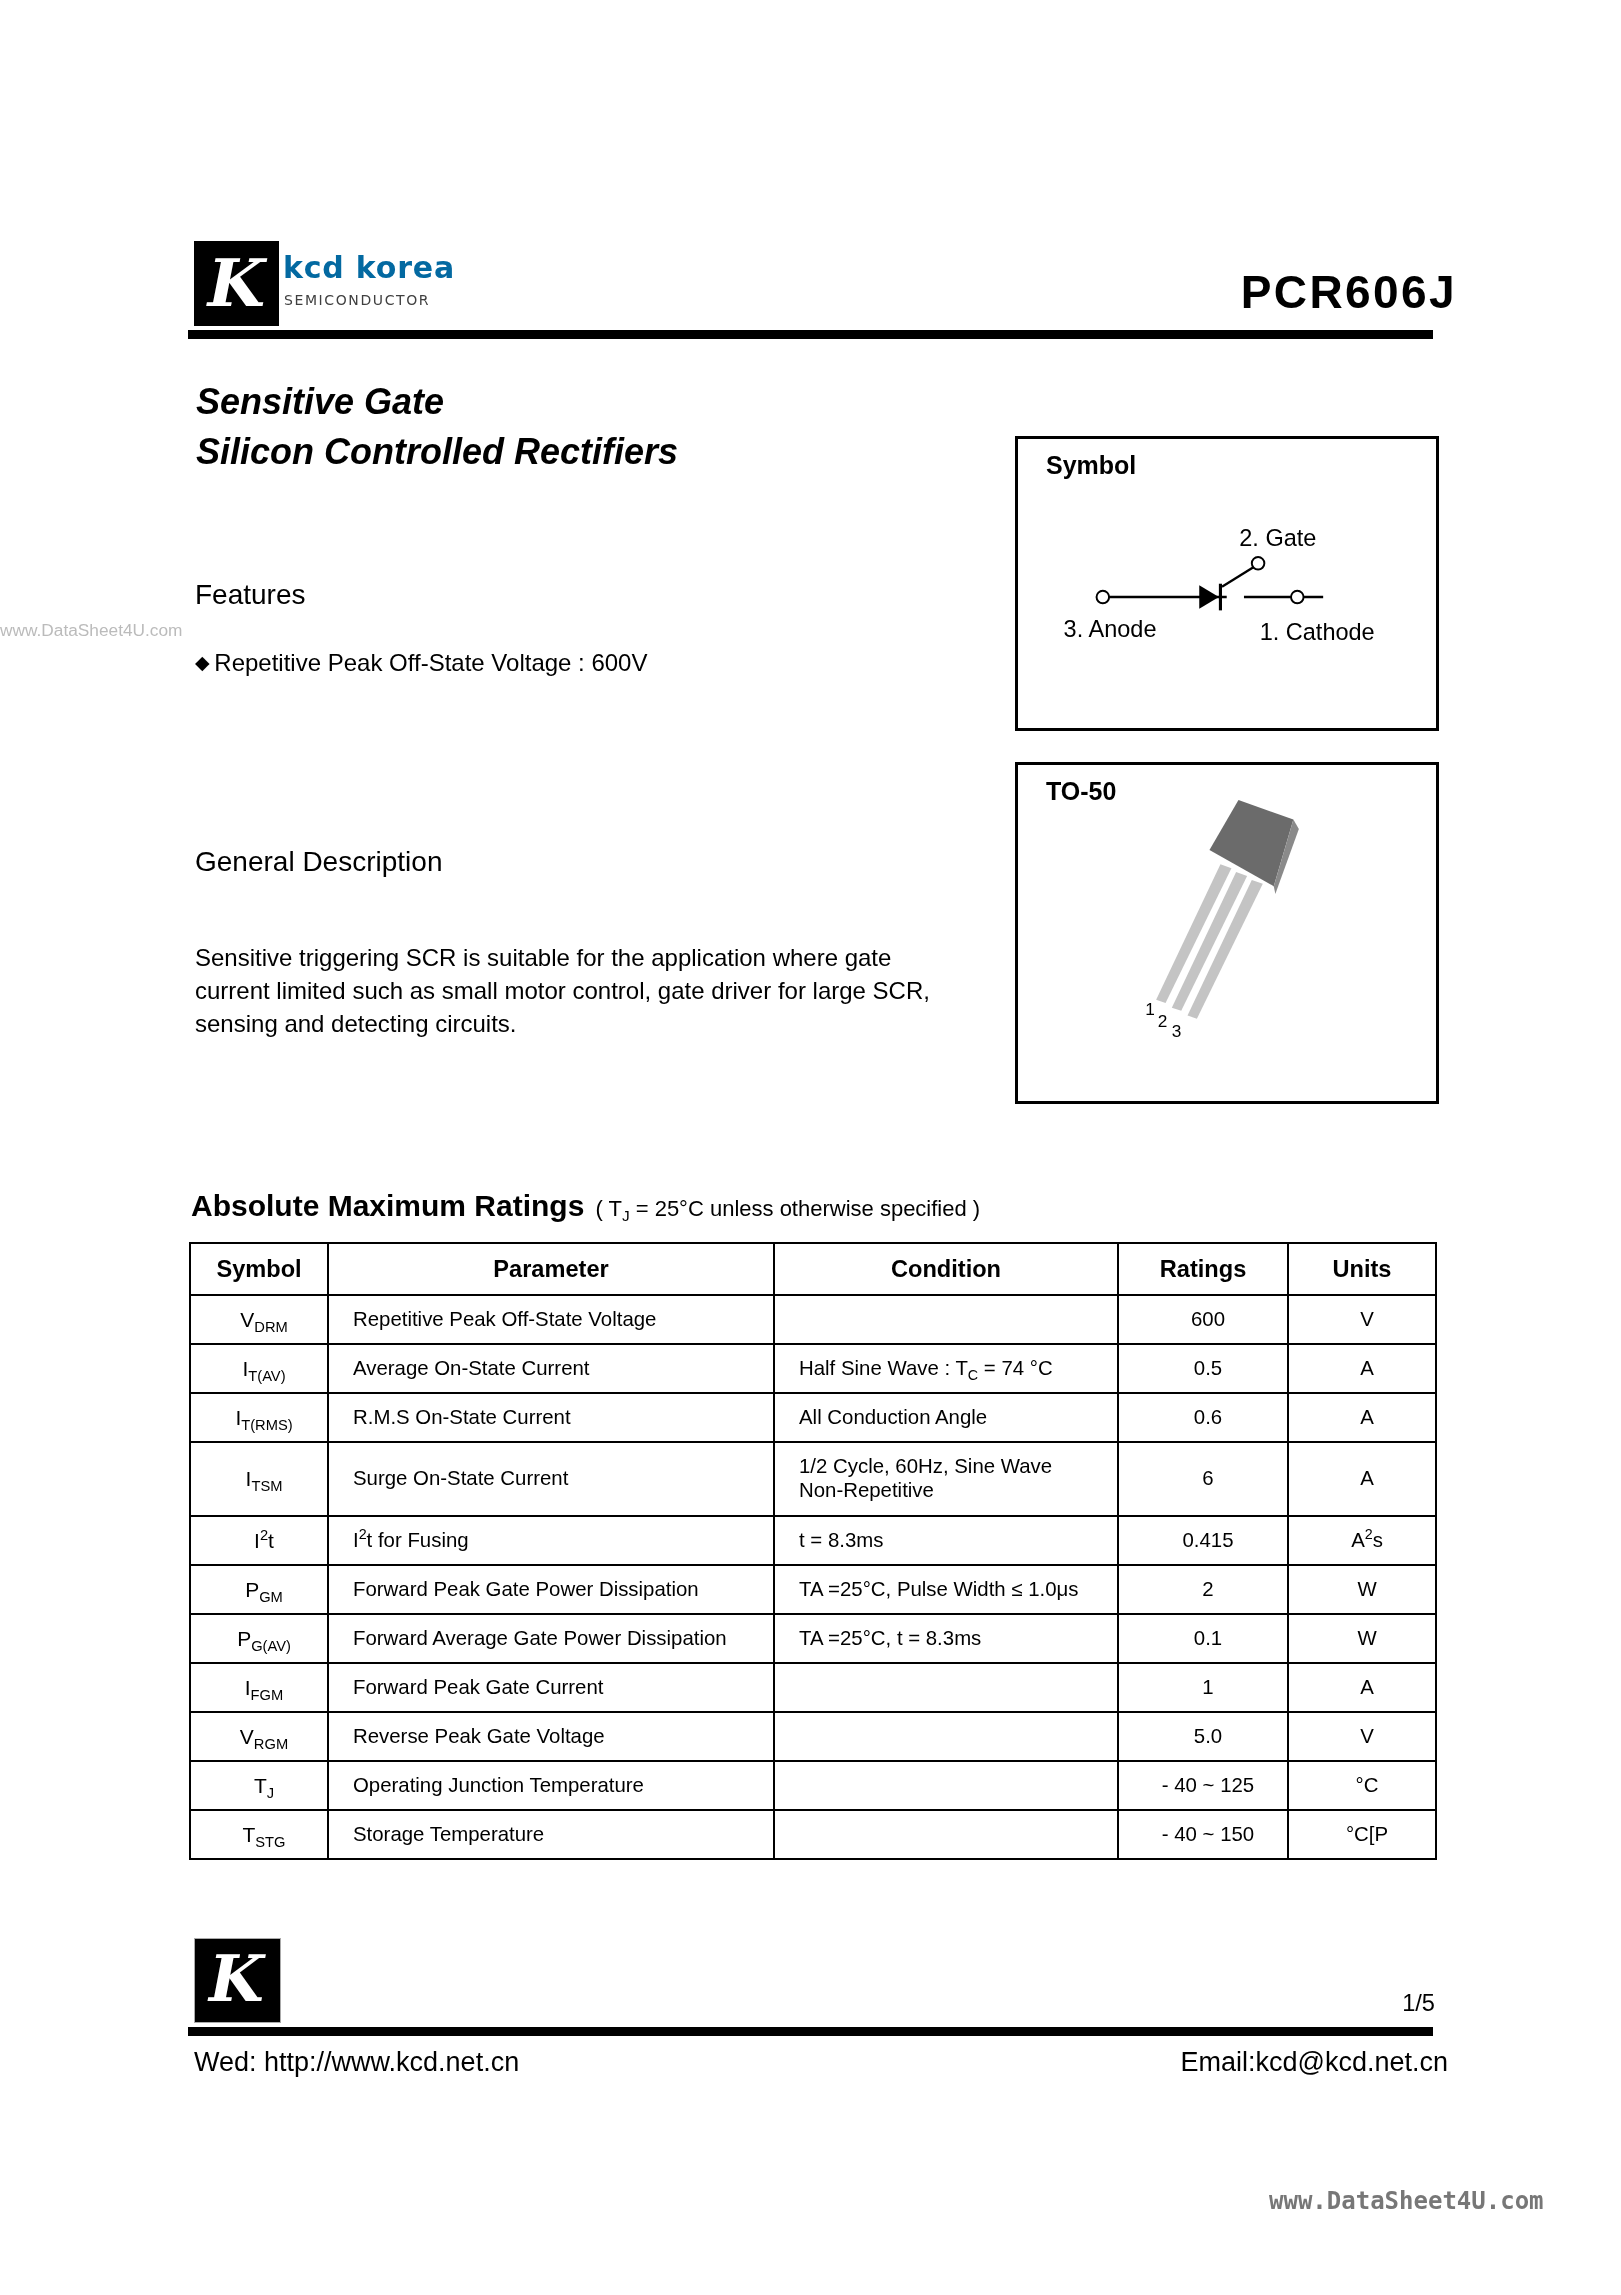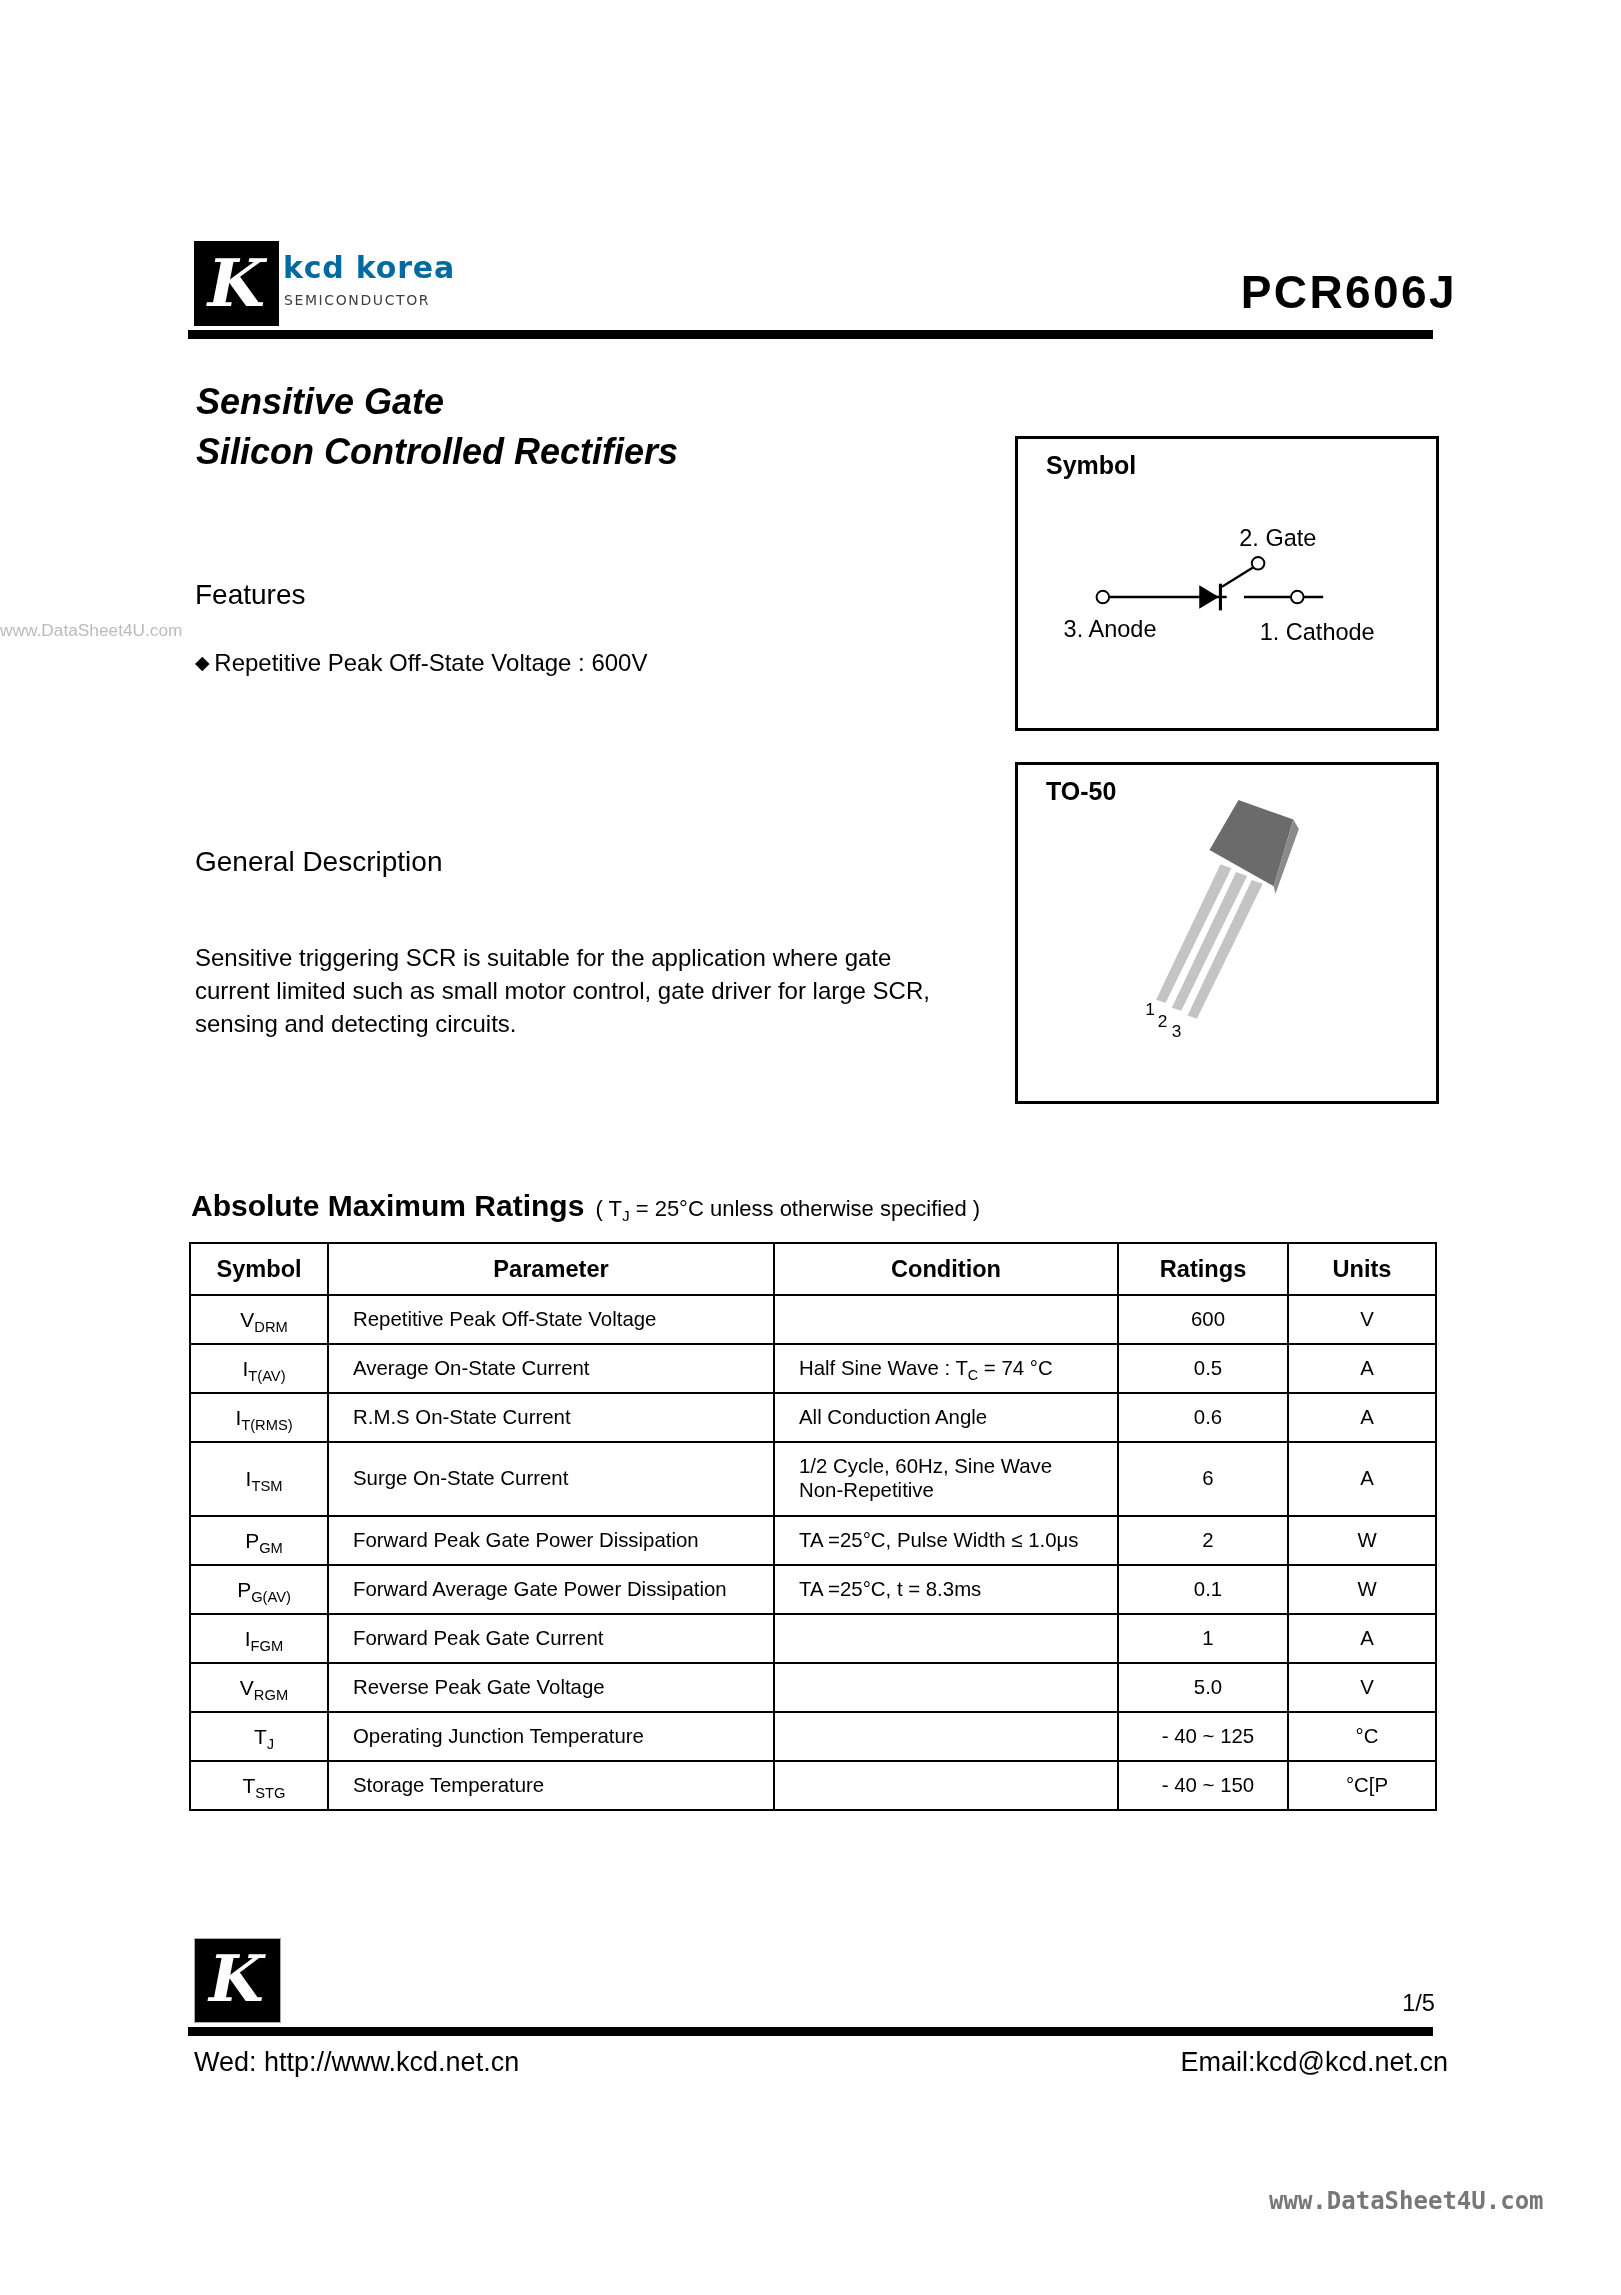--- a/index.html
+++ b/index.html
@@ -170,20 +170,27 @@
       <td class="sym"><span>I</span><sub>TSM</sub></td>
       <td>Surge On-State Current</td>
       <td>
           <div>1/2 Cycle, 60Hz, Sine Wave</div>
           <div>Non-Repetitive</div>
         </td>
       <td class="c">6</td>
       <td class="c">A</td>
     </tr>
     <tr>
+      <td class="sym"><span>I</span><sup>2</sup><span>t</span></td>
+      <td><span>I</span><sup>2</sup><span>t  for Fusing</span></td>
+      <td>t = 8.3ms</td>
+      <td class="c">0.415</td>
+      <td class="c"><span>A</span><sup>2</sup><span>s</span></td>
+    </tr>
+    <tr>
       <td class="sym"><span>P</span><sub>GM</sub></td>
       <td>Forward Peak Gate Power Dissipation</td>
       <td>TA =25°C, Pulse Width ≤ 1.0μs</td>
       <td class="c">2</td>
       <td class="c">W</td>
     </tr>
     <tr>
       <td class="sym"><span>P</span><sub>G(AV)</sub></td>
       <td>Forward Average Gate Power Dissipation</td>
       <td>TA =25°C, t = 8.3ms</td>

